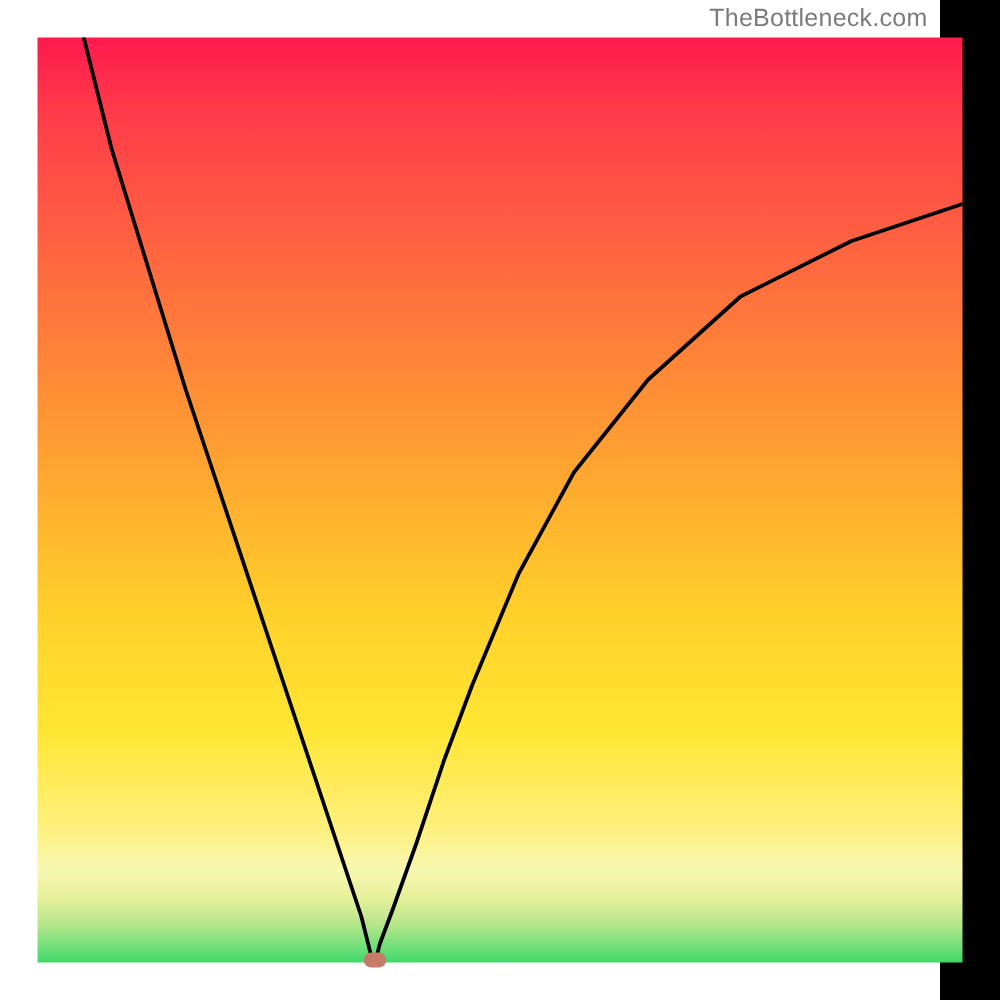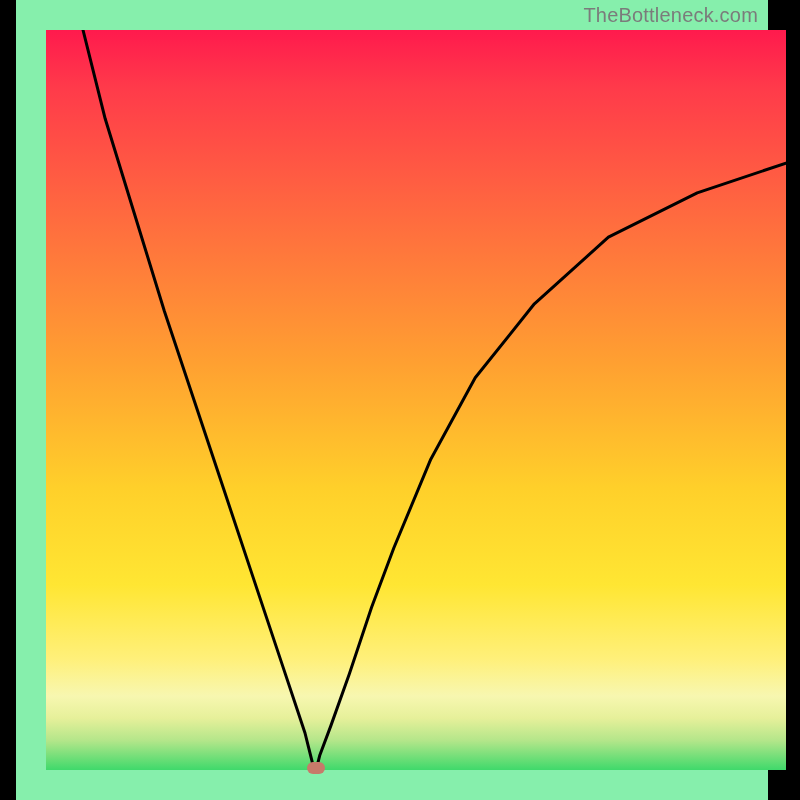--- a/index.html
+++ b/index.html
@@ -7,24 +7,24 @@
     padding: 0;
     width: 800px;
     height: 800px;
     background: #000;
     overflow: hidden;
     font-family: Arial, Helvetica, sans-serif;
   }
   .frame {
     position: absolute;
     top: 0;
-    left: 16px;
+    left: 0;
     width: 752px;
     height: 800px;
-    background: #86efac;
+    background: #ffffff;
   }
   .plot-area {
     position: absolute;
     top: 30px;
     left: 30px;
     width: 740px;
     height: 740px;
     
     background: linear-gradient(
       to bottom,

